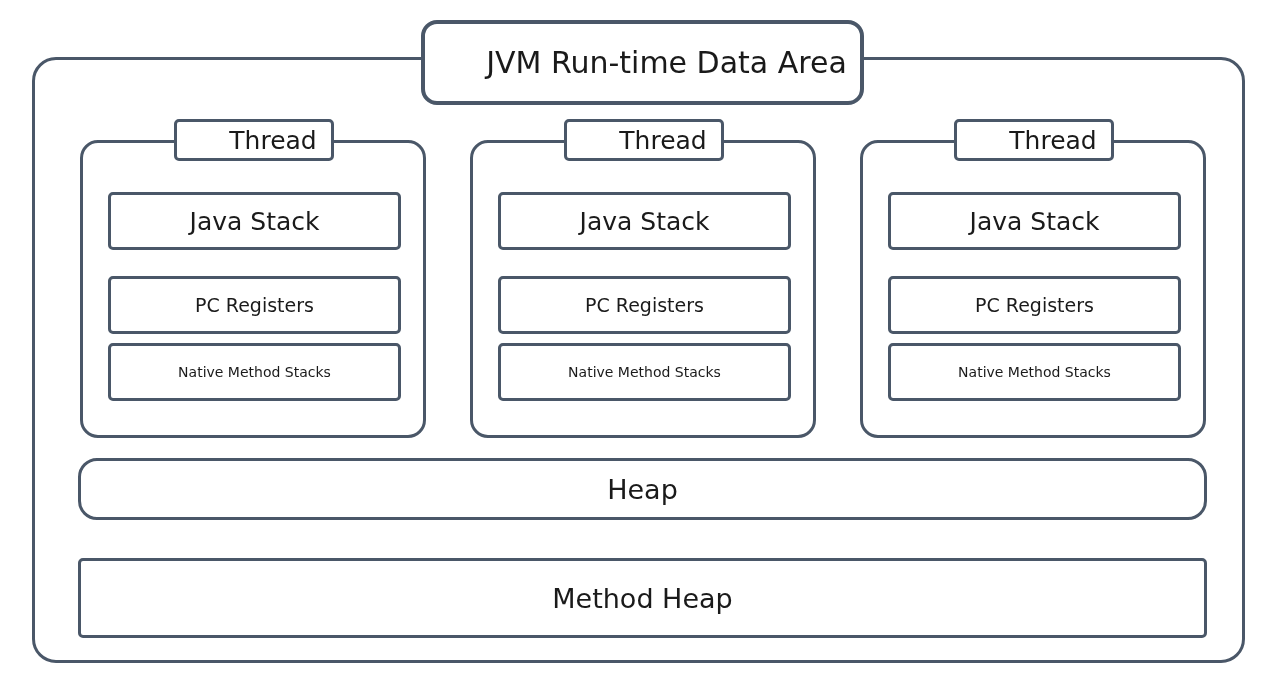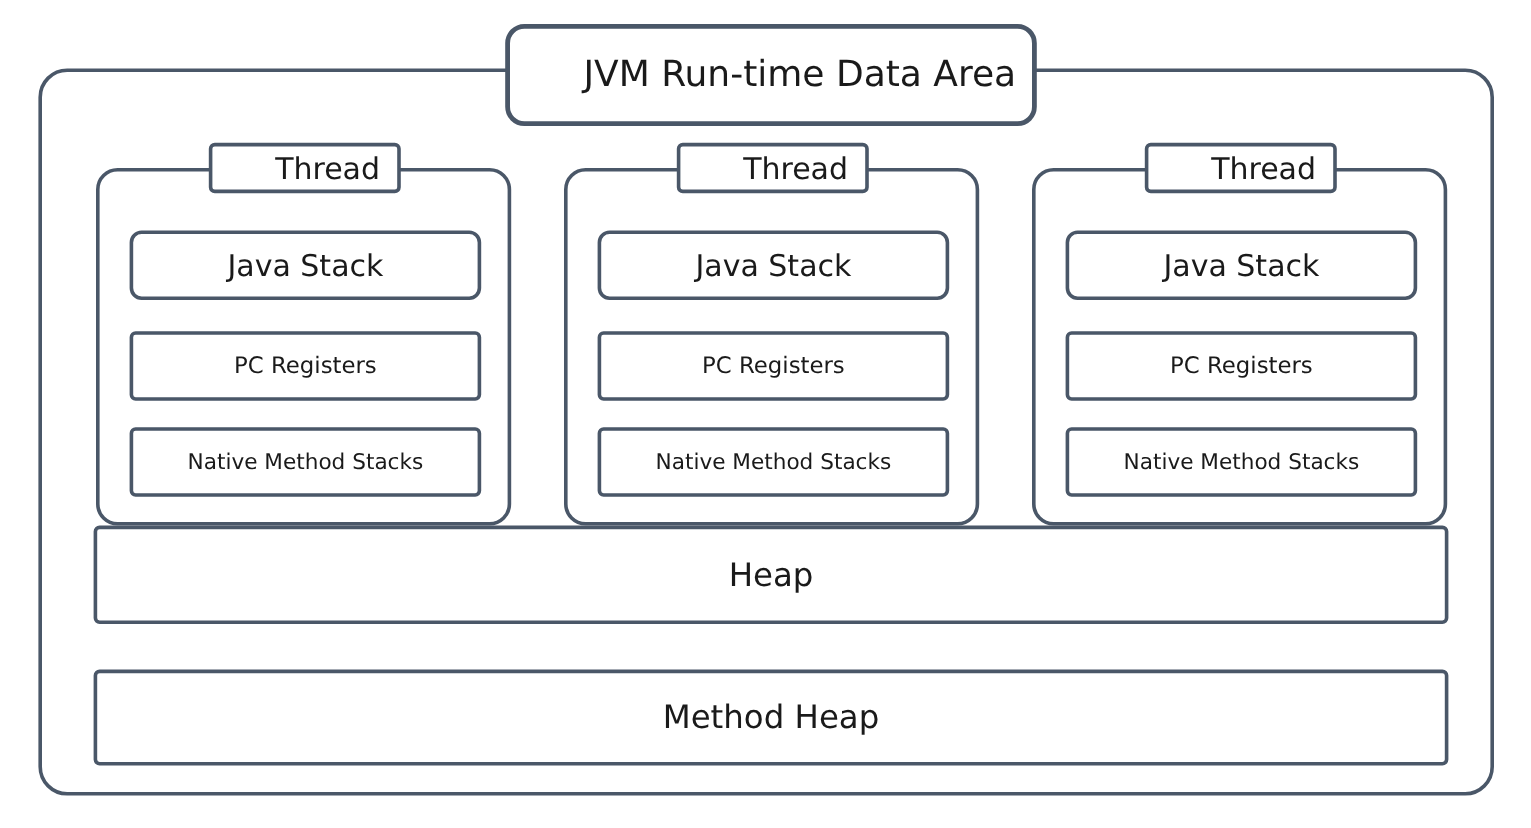--- a/index.html
+++ b/index.html
@@ -83,37 +83,37 @@
   #thread-label-2 { left: 564px; }
   #thread-label-3 { left: 954px; }
 
   
   .region-box {
     width: 293px;
     height: 58px;
     border-radius: 5px;
     z-index: 3;
   }
-  .region-java-stack   { top: 192px; font-size: 25px; border-radius: 10px; }
+  .region-java-stack   { top: 192px; font-size: 25px; }
   .region-pc-registers { top: 276px; font-size: 19px; }
-  .region-native-stacks{ top: 356px; font-size: 18px; }
+  .region-native-stacks{ top: 343px; font-size: 14px; }
 
   .col-1 { left: 108px; }
   .col-2 { left: 498px; }
   .col-3 { left: 888px; }
 
   
   .shared-box {
     left: 78px;
     width: 1129px;
     border-radius: 5px;
     font-size: 27px;
     z-index: 3;
   }
-  #heap-box        { top: 438px; height: 82px; }
+  #heap-box        { top: 458px; height: 62px; border-radius: 19px; }
   #method-area-box { top: 558px; height: 80px; }
 </style>
 </head>
 <body>
 
 <div id="canvas">
 
   <div class="box" id="outer-container"></div>
 
   <div class="box" id="title-box">

